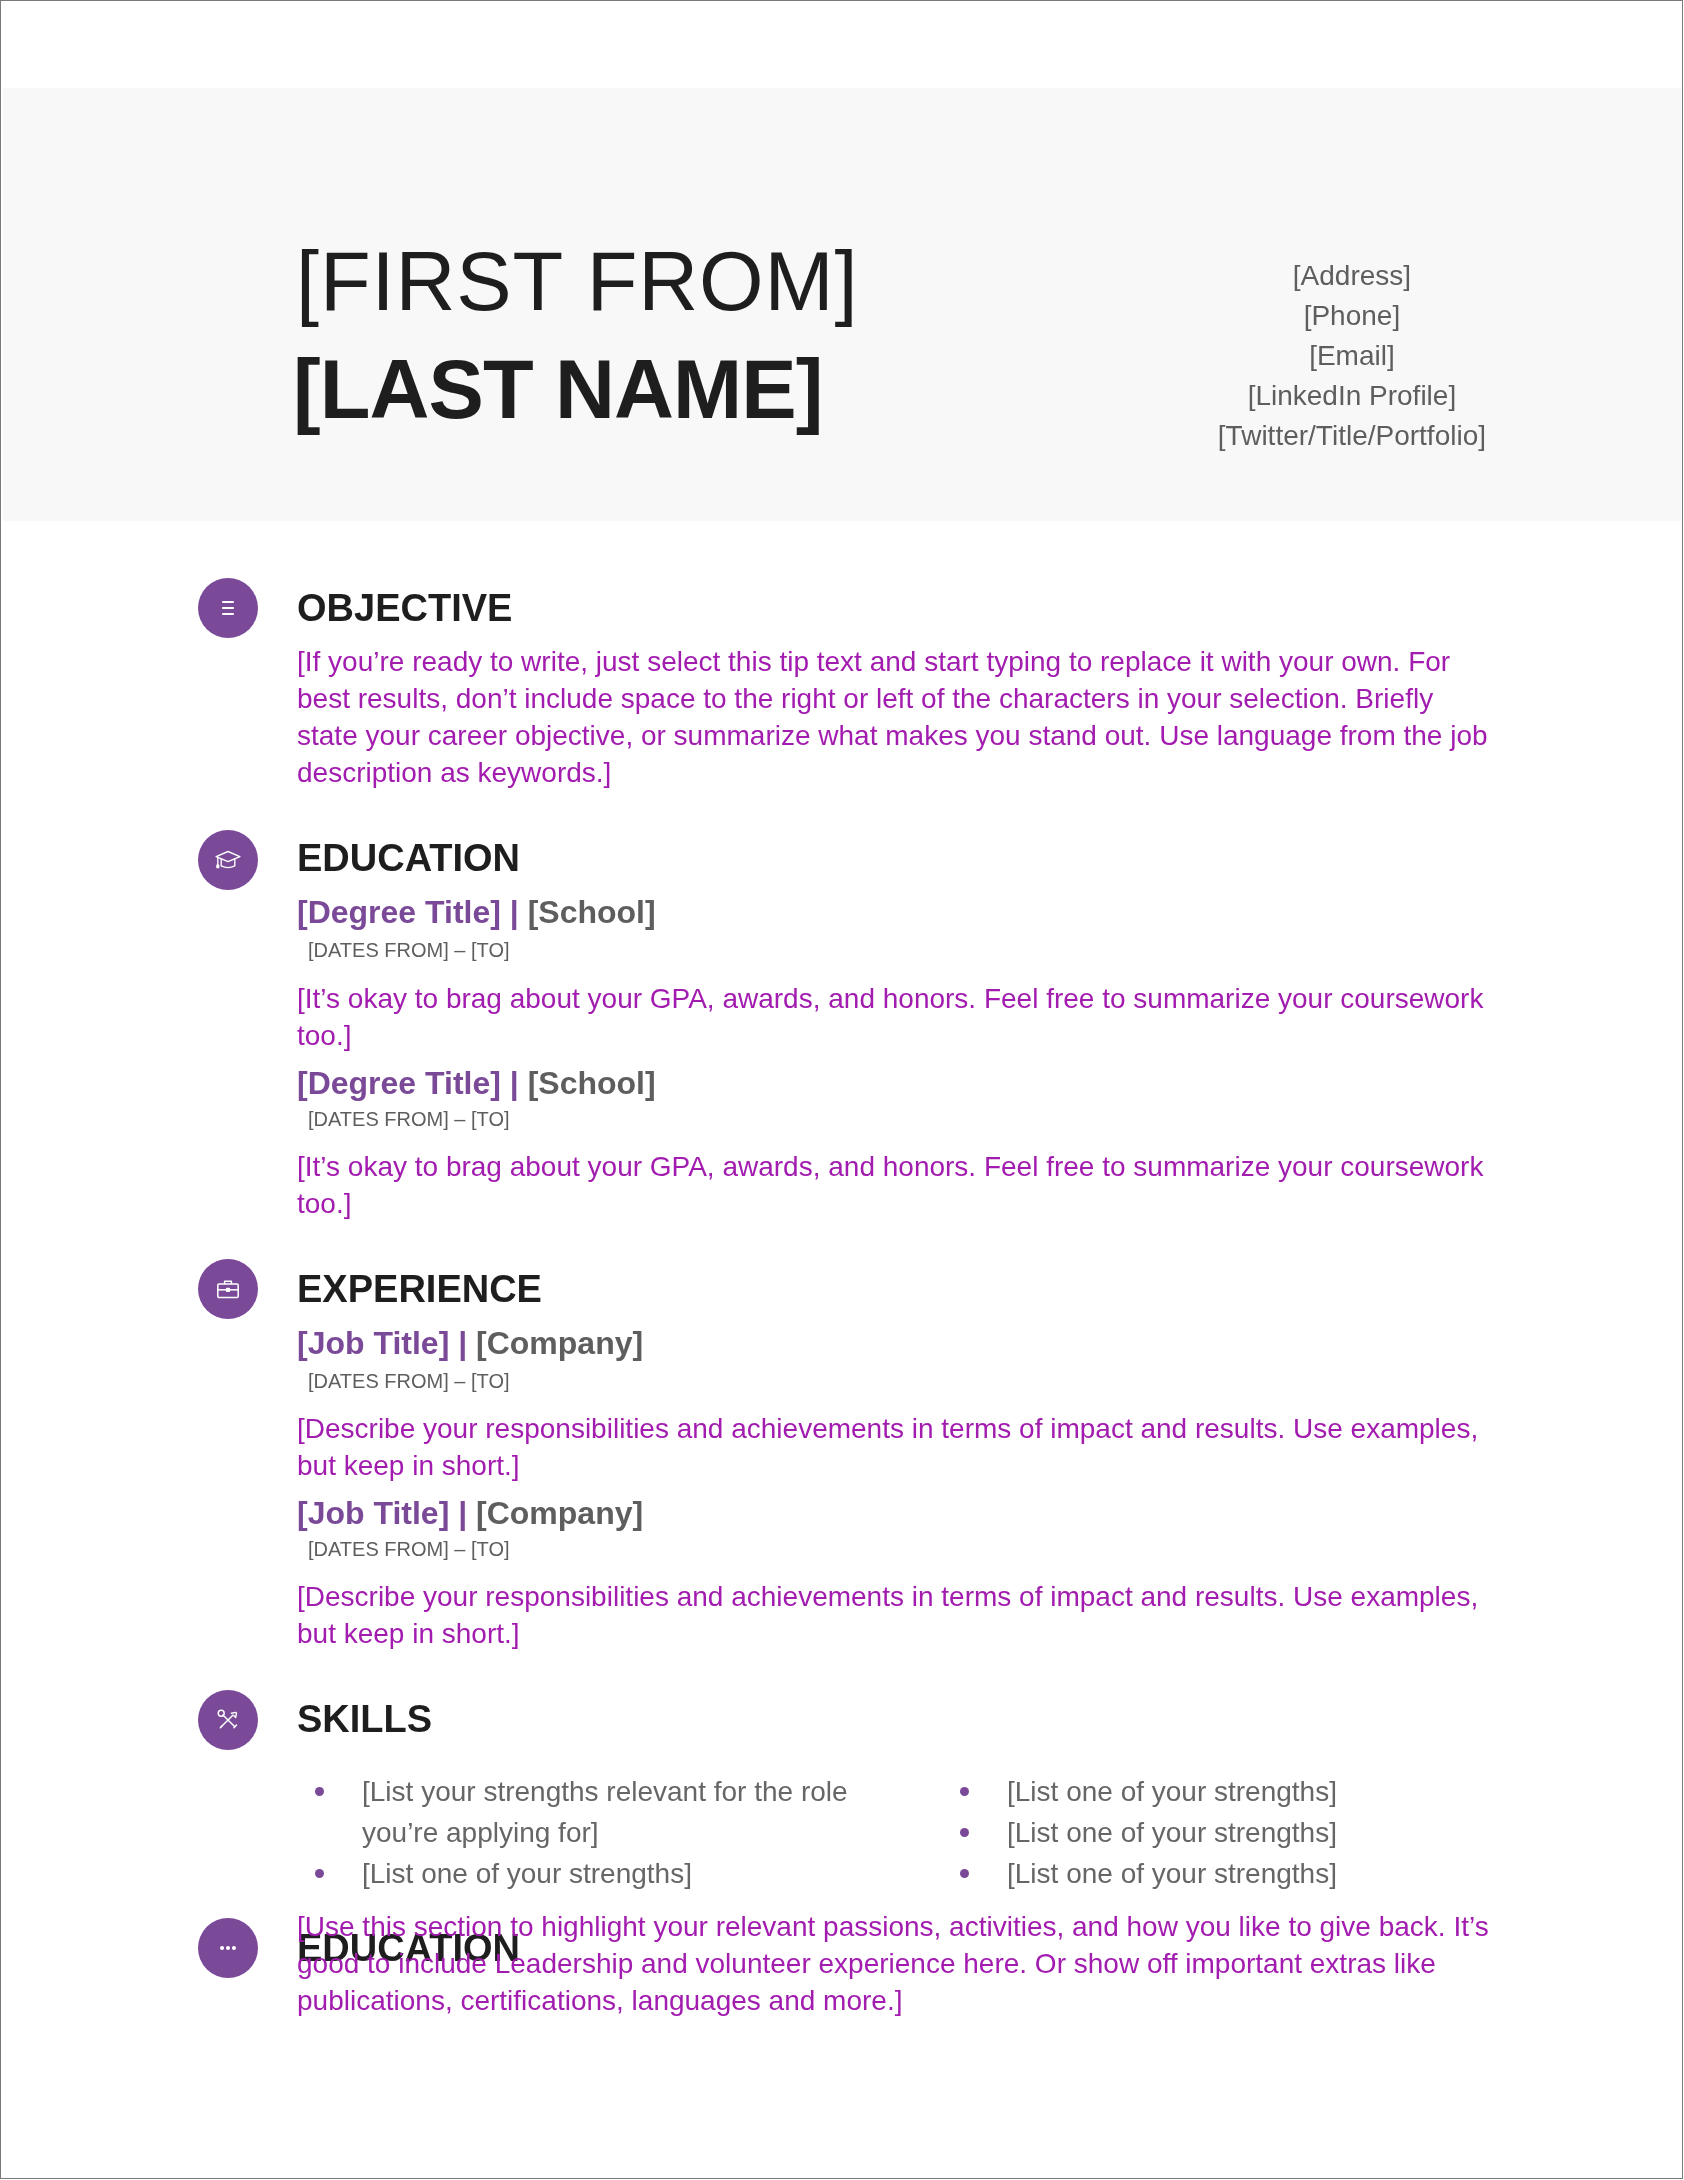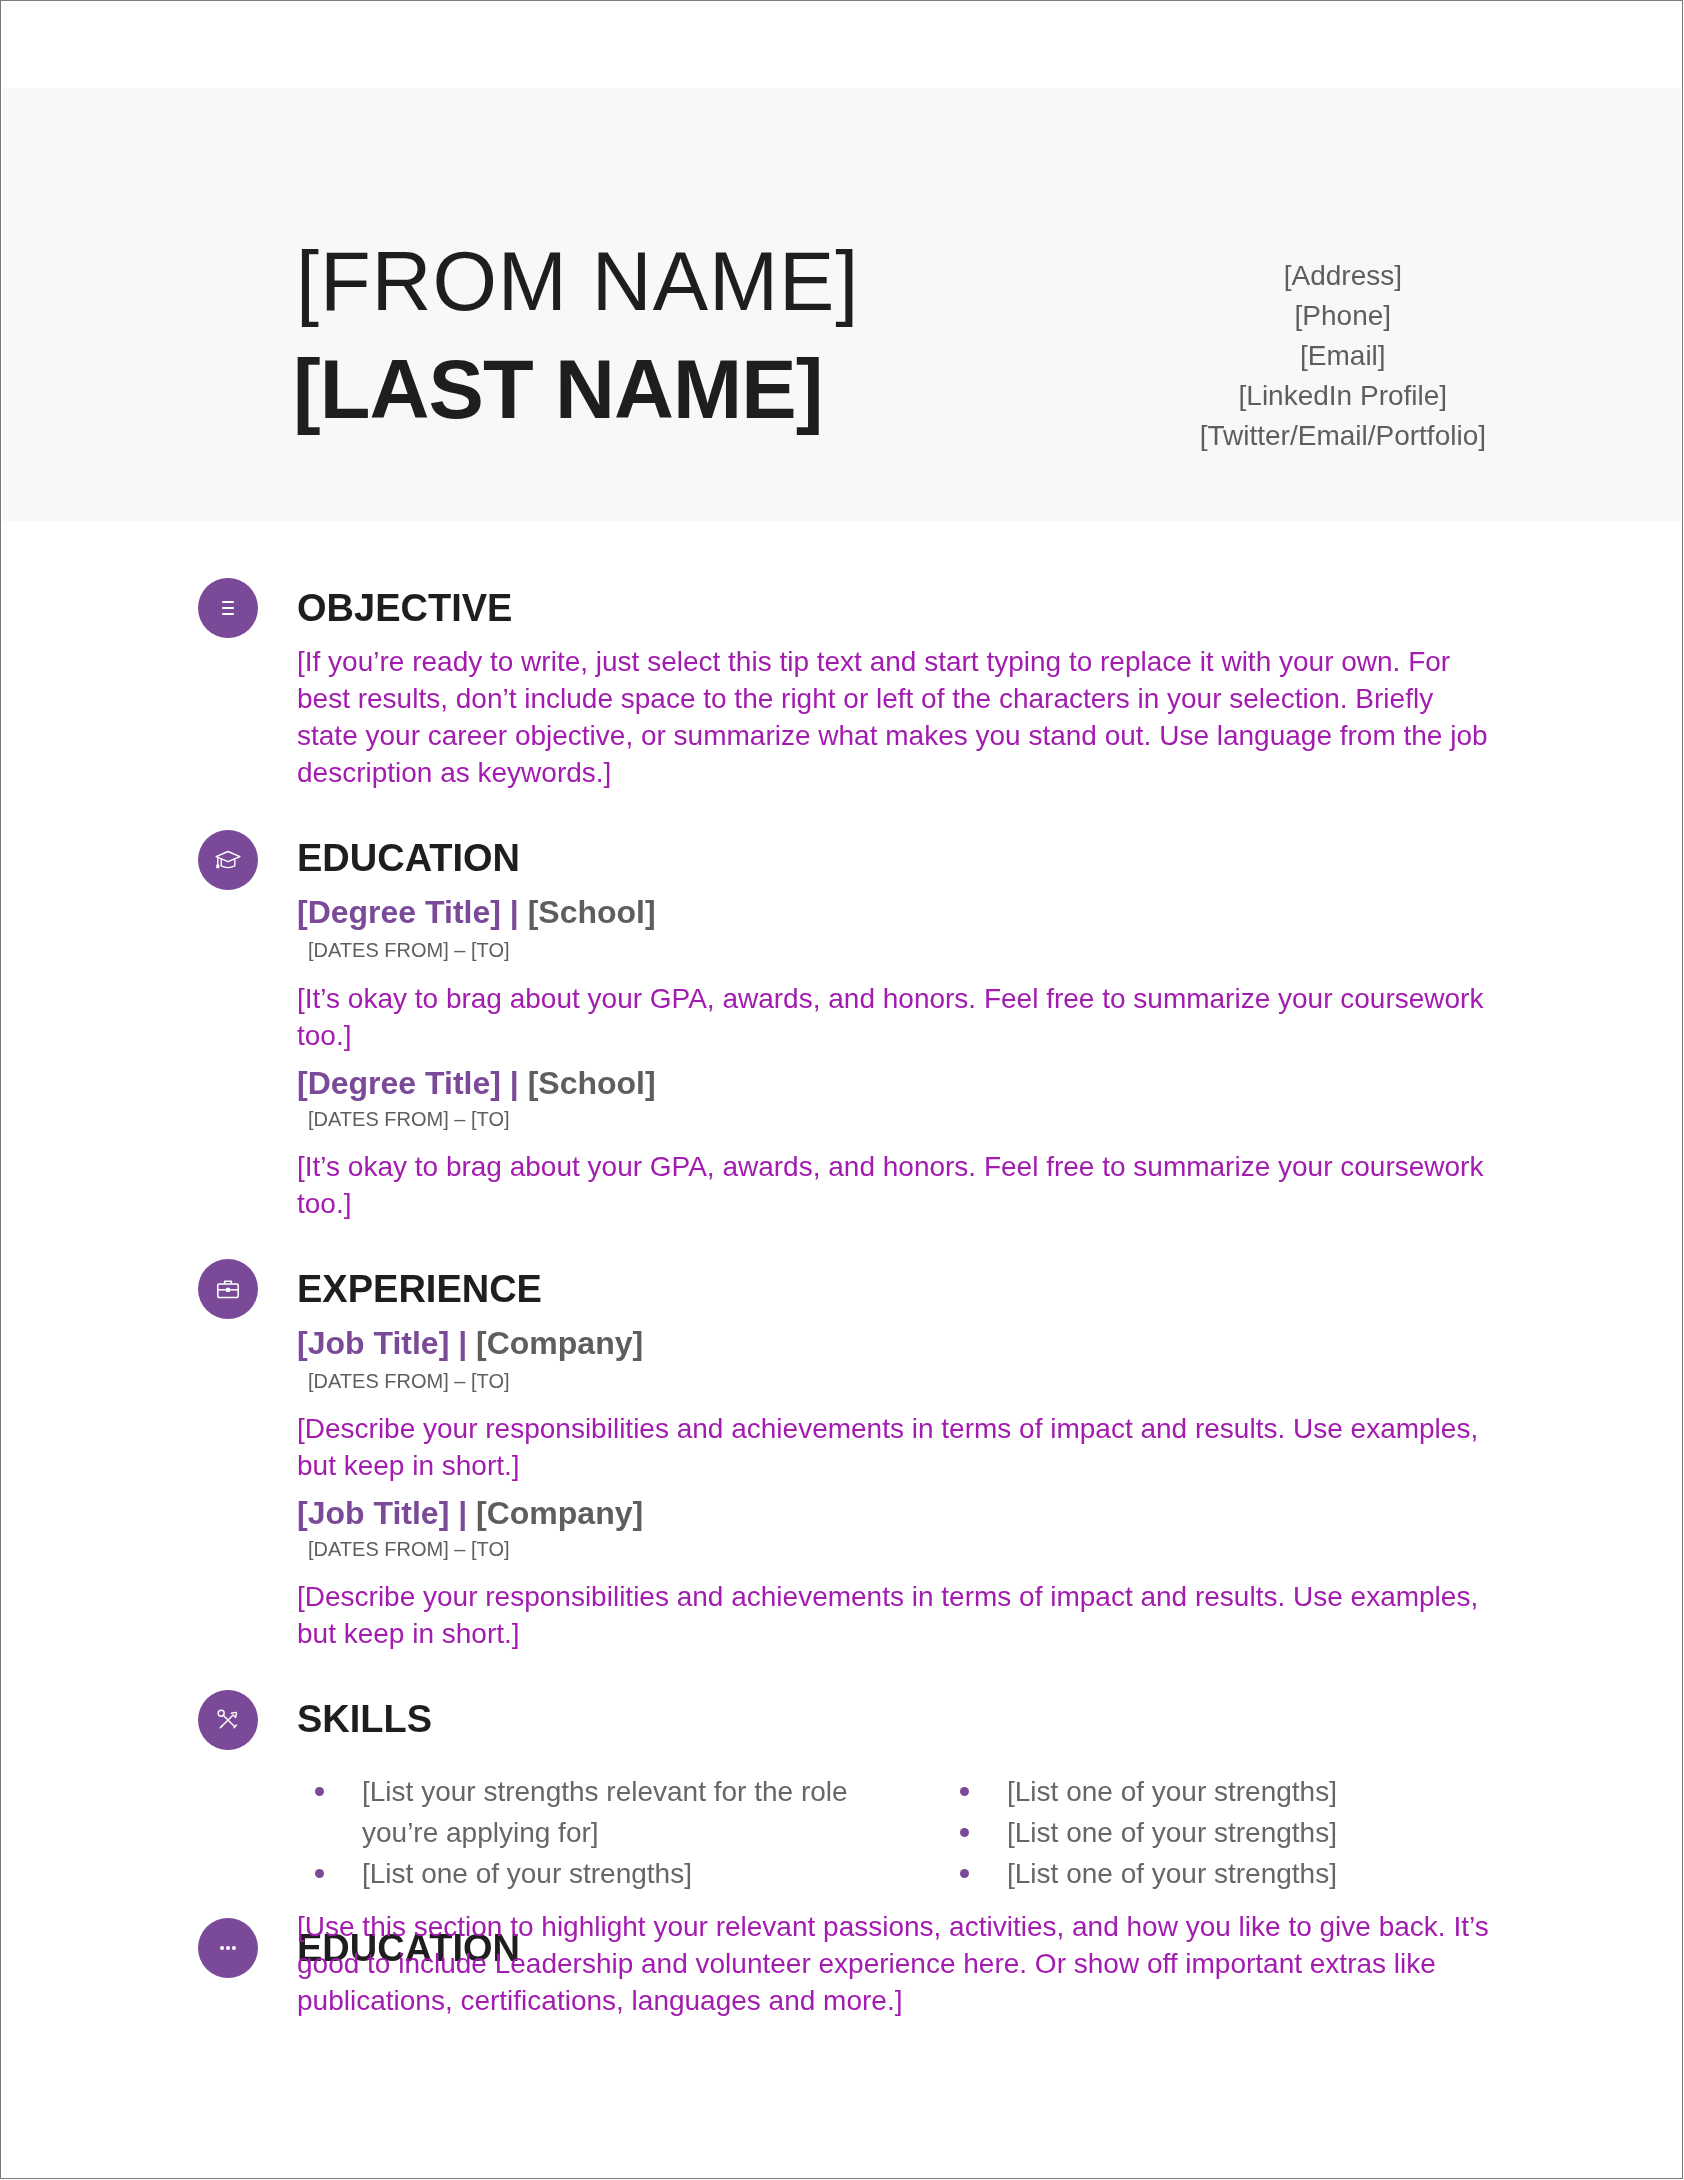--- a/index.html
+++ b/index.html
@@ -54,28 +54,28 @@
     .skills-col li .bullet {
       position:absolute; left:1.7px; top:16px; width:9.4px; height:9.4px; border-radius:50%; background:#7a4a98;
     }
   </style>
 </head>
 <body>
 
 <div class="page-border"></div>
 
 <div class="header-band"></div>
-<div class="first-name">[FROM NAME]</div>
+<div class="first-name">[FIRST FROM]</div>
 <div class="last-name">[LAST NAME]</div>
 <div class="contact">
   <div>[Address]</div>
   <div>[Phone]</div>
   <div>[Email]</div>
   <div>[LinkedIn Profile]</div>
-  <div>[Twitter/Email/Portfolio]</div>
+  <div>[Twitter/Title/Portfolio]</div>
 </div>
 
 <div class="section" style="top:0;">
   <div class="sec-icon" style="top:578px;">
     <svg viewBox="0 0 40 40" fill="none" stroke="#ffffff" stroke-width="2.2" stroke-linecap="round">
       <line x1="14" y1="13" x2="26" y2="13"></line>
       <line x1="14" y1="20" x2="26" y2="20"></line>
       <line x1="14" y1="27" x2="26" y2="27"></line>
     </svg>
   </div>

